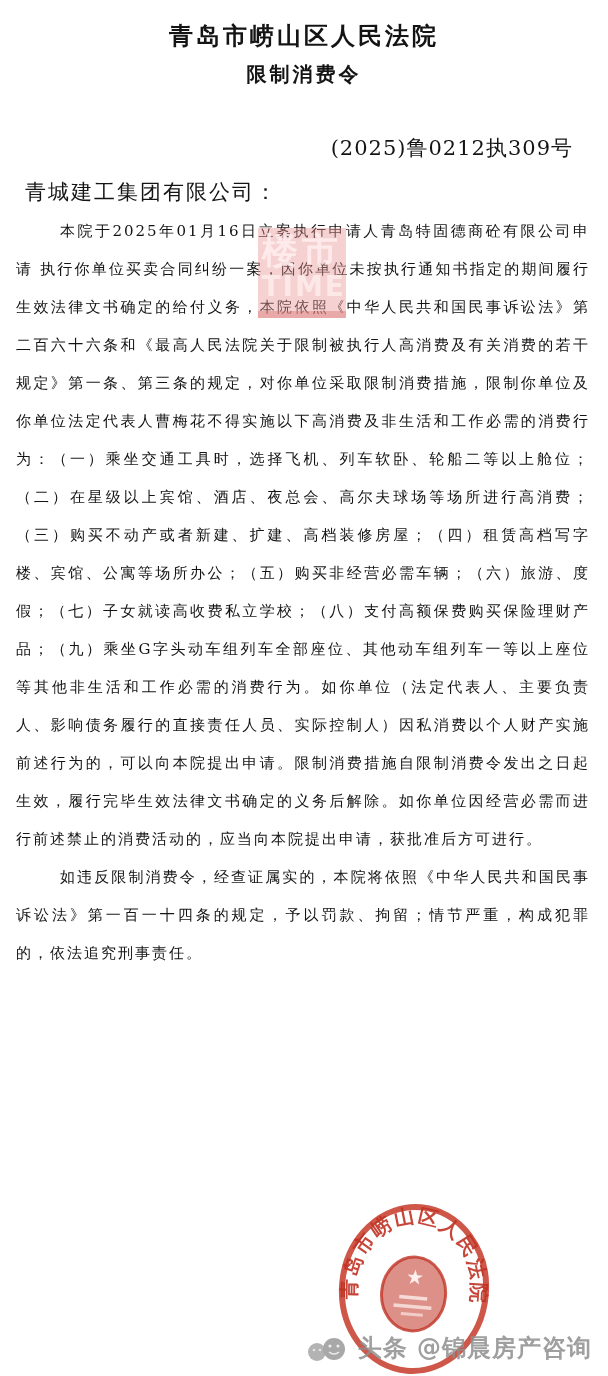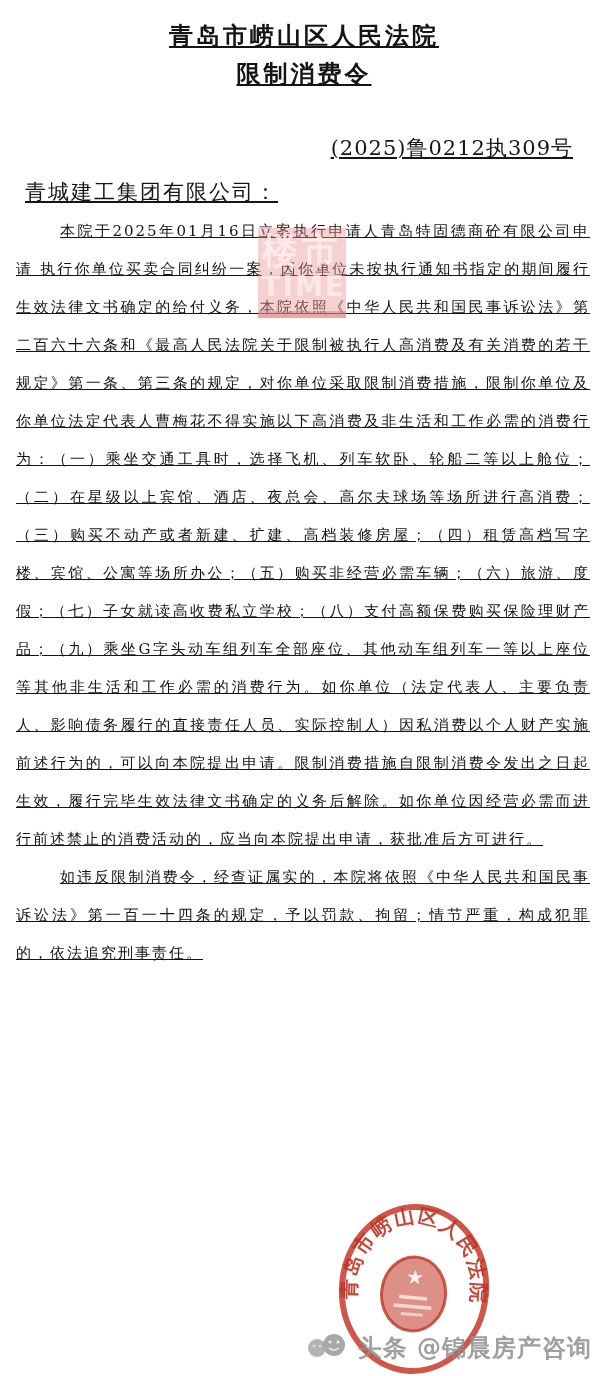--- a/index.html
+++ b/index.html
@@ -7,33 +7,32 @@
     width:608px;height:1376px;
     background:#ffffff;
     font-family:"DejaVu Serif","Liberation Serif",serif;
     color:#141414;
   }
   .page{
     position:relative;
     width:608px;height:1376px;
     overflow:hidden;
     background:#ffffff;
-    text-decoration:underline;
   }
   .court-title{
     padding-top:20px;
     text-align:center;
     font-size:24px;
     font-weight:bold;
     letter-spacing:3px;
     line-height:32px;
   }
   .order-title{
     text-align:center;
-    font-size:24px;
+    font-size:20px;
     font-weight:bold;
     letter-spacing:3px;
     line-height:32px;
     margin-top:6px;
   }
   .case-no{
     margin:44px 35px 0 0;
     text-align:right;
     font-size:21px;
     letter-spacing:1px;
@@ -110,21 +109,21 @@
     position:absolute;
     left:0;bottom:0;
     width:100%;height:7px;
     background:rgba(222,120,120,0.45);
   }
   .wm-footer{
     position:absolute;
     top:1332px;
     right:16px;
     display:flex;
-    align-items:flex-start;
+    align-items:flex-end;
     gap:6px;
     z-index:5;
     color:#8f8f8f;
     font-size:24px;
     font-weight:bold;
     letter-spacing:1px;
     font-family:"DejaVu Sans","Liberation Sans",sans-serif;
     opacity:0.85;
   }
 </style>

